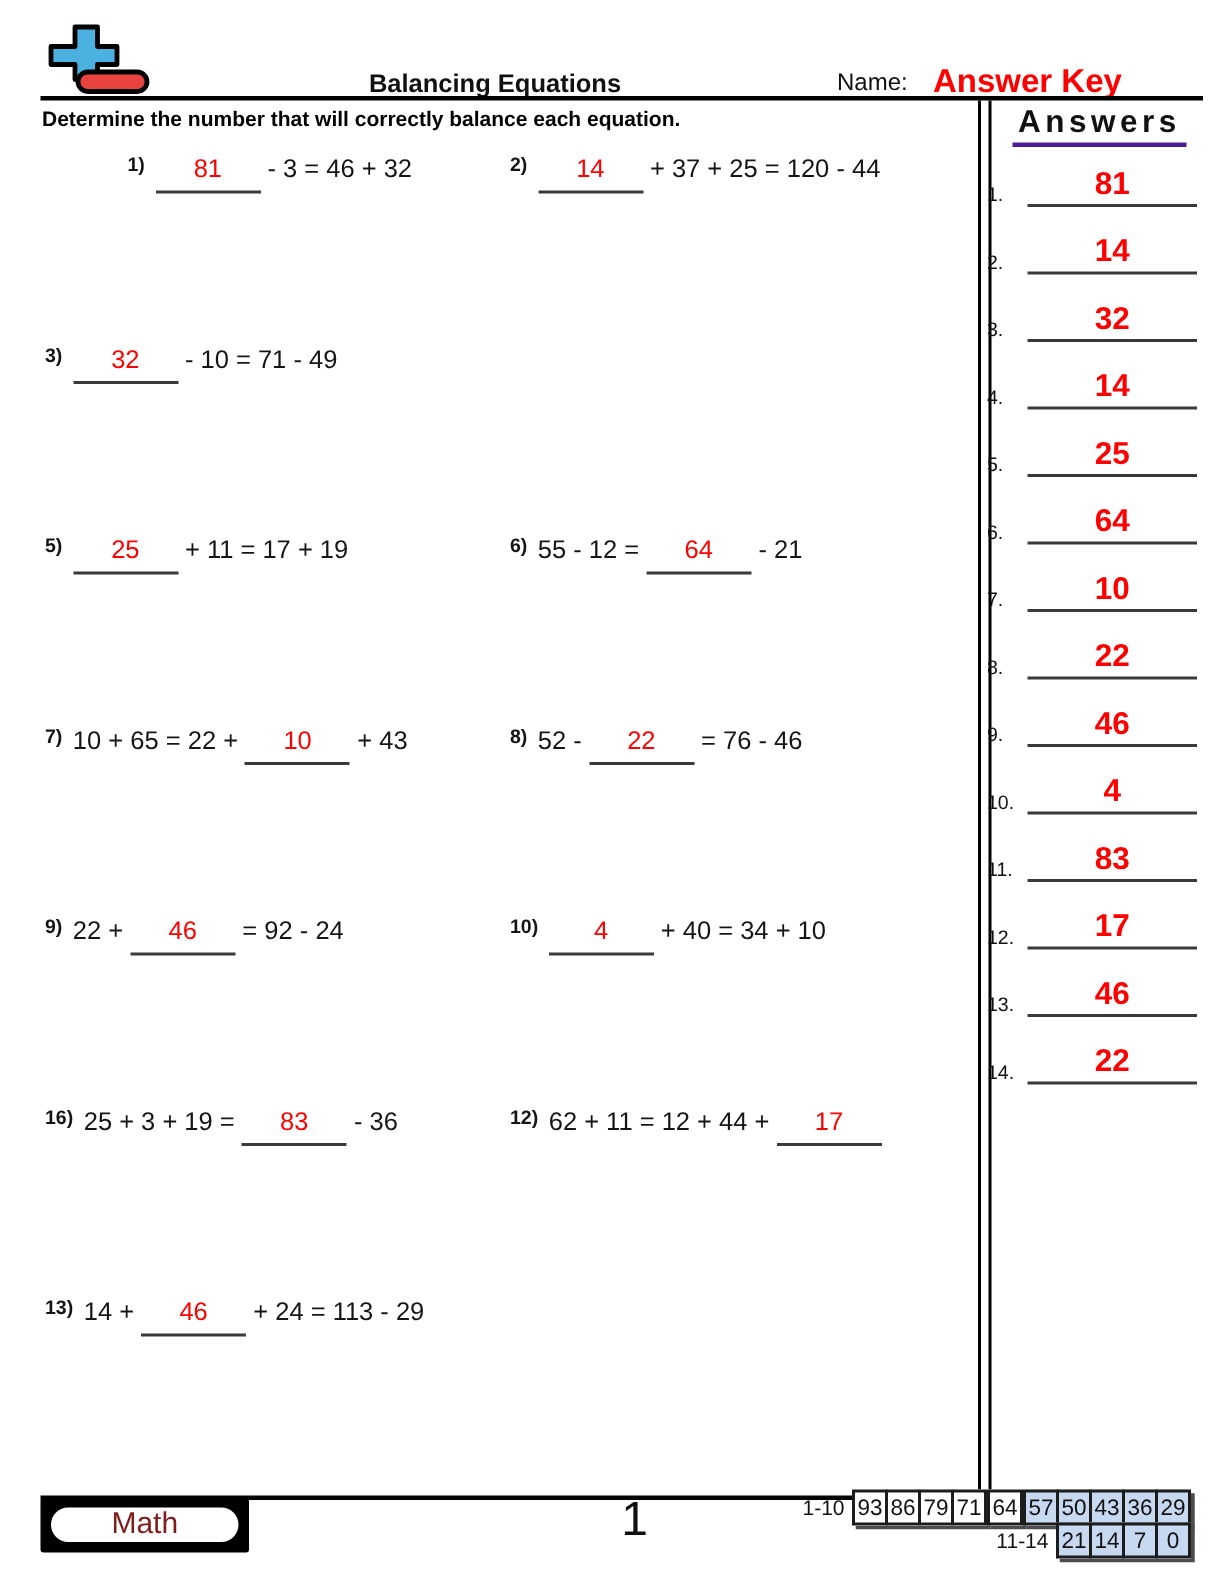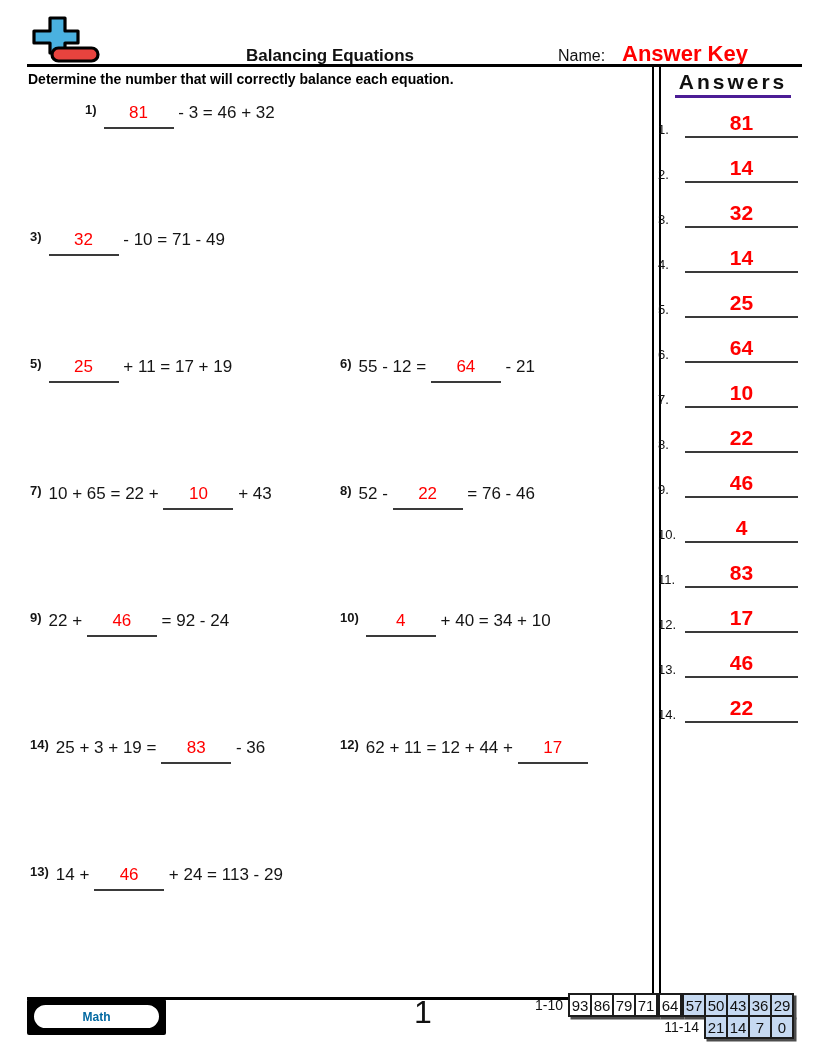--- a/index.html
+++ b/index.html
@@ -59,21 +59,21 @@
   
   .footer-rule { position:absolute; left:27px; top:997px; width:542px; height:3px; background:#000; }
   .math-box {
     position:absolute; left:27px; top:999px; width:139px; height:36px;
     background:#000; border-radius:2px;
   }
   .math-pill {
     position:absolute; left:5px; top:4px; right:5px; bottom:5px;
     background:#fff; border:2px solid #000; border-radius:15px;
     display:flex; align-items:center; justify-content:center;
-    font-size:12px; font-weight:bold; color:#0369a1;
+    font-size:20px; font-weight:normal; color:#7f1d1d;
   }
   .website { position:absolute; left:170px; top:1013px; font-size:15px; color:#111; }
   .page-number { position:absolute; left:402px; top:994px; width:42px; text-align:center; font-size:32px; color:#111; }
 
   .score-table { position:absolute; left:520px; top:993px; }
   .score-row { display:flex; align-items:stretch; height:24px;justify-content:flex-end; }
   .score-row + .score-row { margin-top:-2px; }
   .score-label {
     width:48px; text-align:right; padding-right:5px; font-size:14px;
     display:flex; align-items:center; justify-content:flex-end; color:#111;
@@ -97,28 +97,29 @@
   </svg>
 
   <div class="worksheet-title">Balancing Equations</div>
   <div class="name-label">Name:</div>
   <div class="name-value" id="name-value" style="color: rgb(255, 0, 0);">Answer Key</div>
   <div class="header-rule"></div>
   <div class="instruction">Determine the number that will correctly balance each equation.</div>
 
   <div class="problems" id="problems-grid">
       <div class="problem" style="left: 44px; top: 103px; margin-left: 41px;"><span class="pnum">1)</span><span class="blank" style="color: rgb(255, 0, 0);">81</span><span class="ptext"> - 3 = 46 + 32</span></div>
+      <div class="problem" style="left: 340px; top: 103px;"><span class="pnum">2)</span><span class="blank" style="color: rgb(255, 0, 0);">14</span><span class="ptext"> + 37 + 25 = 120 - 44</span></div>
       <div class="problem" style="left: 30px; top: 230px;"><span class="pnum">3)</span><span class="blank" style="color: rgb(255, 0, 0);">32</span><span class="ptext"> - 10 = 71 - 49</span></div>
       <div class="problem" style="left: 30px; top: 357px;"><span class="pnum">5)</span><span class="blank" style="color: rgb(255, 0, 0);">25</span><span class="ptext"> + 11 = 17 + 19</span></div>
       <div class="problem" style="left: 340px; top: 357px;"><span class="pnum">6)</span><span class="ptext">55 - 12 = </span><span class="blank" style="color: rgb(255, 0, 0);">64</span><span class="ptext"> - 21</span></div>
       <div class="problem" style="left: 30px; top: 484px;"><span class="pnum">7)</span><span class="ptext">10 + 65 = 22 + </span><span class="blank" style="color: rgb(255, 0, 0);">10</span><span class="ptext"> + 43</span></div>
       <div class="problem" style="left: 340px; top: 484px;"><span class="pnum">8)</span><span class="ptext">52 - </span><span class="blank" style="color: rgb(255, 0, 0);">22</span><span class="ptext"> = 76 - 46</span></div>
       <div class="problem" style="left: 30px; top: 611px;"><span class="pnum">9)</span><span class="ptext">22 + </span><span class="blank" style="color: rgb(255, 0, 0);">46</span><span class="ptext"> = 92 - 24</span></div>
       <div class="problem" style="left: 340px; top: 611px;"><span class="pnum">10)</span><span class="blank" style="color: rgb(255, 0, 0);">4</span><span class="ptext"> + 40 = 34 + 10</span></div>
-      <div class="problem" style="left: 30px; top: 738px;"><span class="pnum">14)</span><span class="ptext">25 + 3 + 19 = </span><span class="blank" style="color: rgb(255, 0, 0);">83</span><span class="ptext"> - 36</span></div>
+      <div class="problem" style="left: 30px; top: 738px;"><span class="pnum">16)</span><span class="ptext">25 + 3 + 19 = </span><span class="blank" style="color: rgb(255, 0, 0);">83</span><span class="ptext"> - 36</span></div>
       <div class="problem" style="left: 340px; top: 738px;"><span class="pnum">12)</span><span class="ptext">62 + 11 = 12 + 44 + </span><span class="blank" style="color: rgb(255, 0, 0);">17</span></div>
       <div class="problem" style="left: 30px; top: 865px;"><span class="pnum">13)</span><span class="ptext">14 + </span><span class="blank" style="color: rgb(255, 0, 0);">46</span><span class="ptext"> + 24 = 113 - 29</span></div>
     </div>
 
   <div class="divider"></div>
   <div class="answers-title-wrap">
     <span class="answers-title">Answers</span>
   </div>
   <div class="answers-list" id="answers-list">
       <div class="answer-item">

